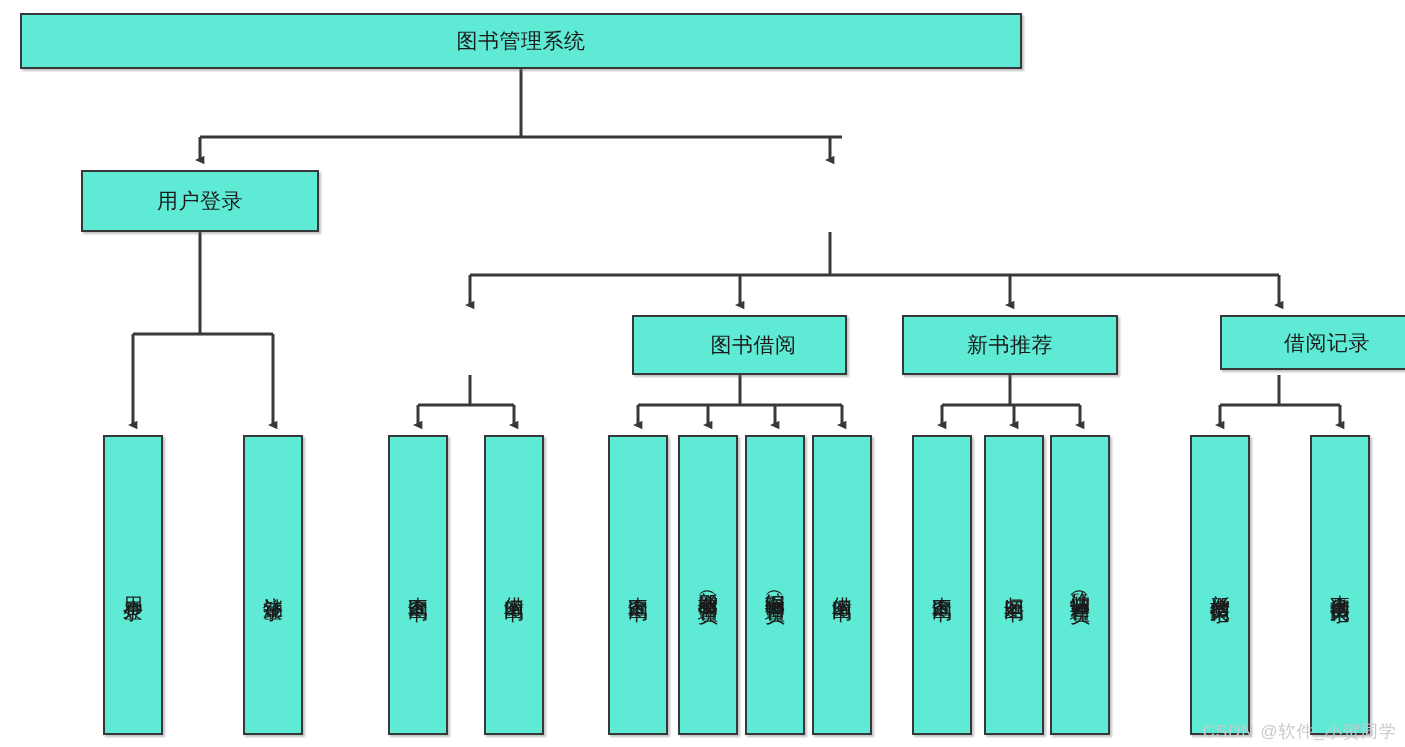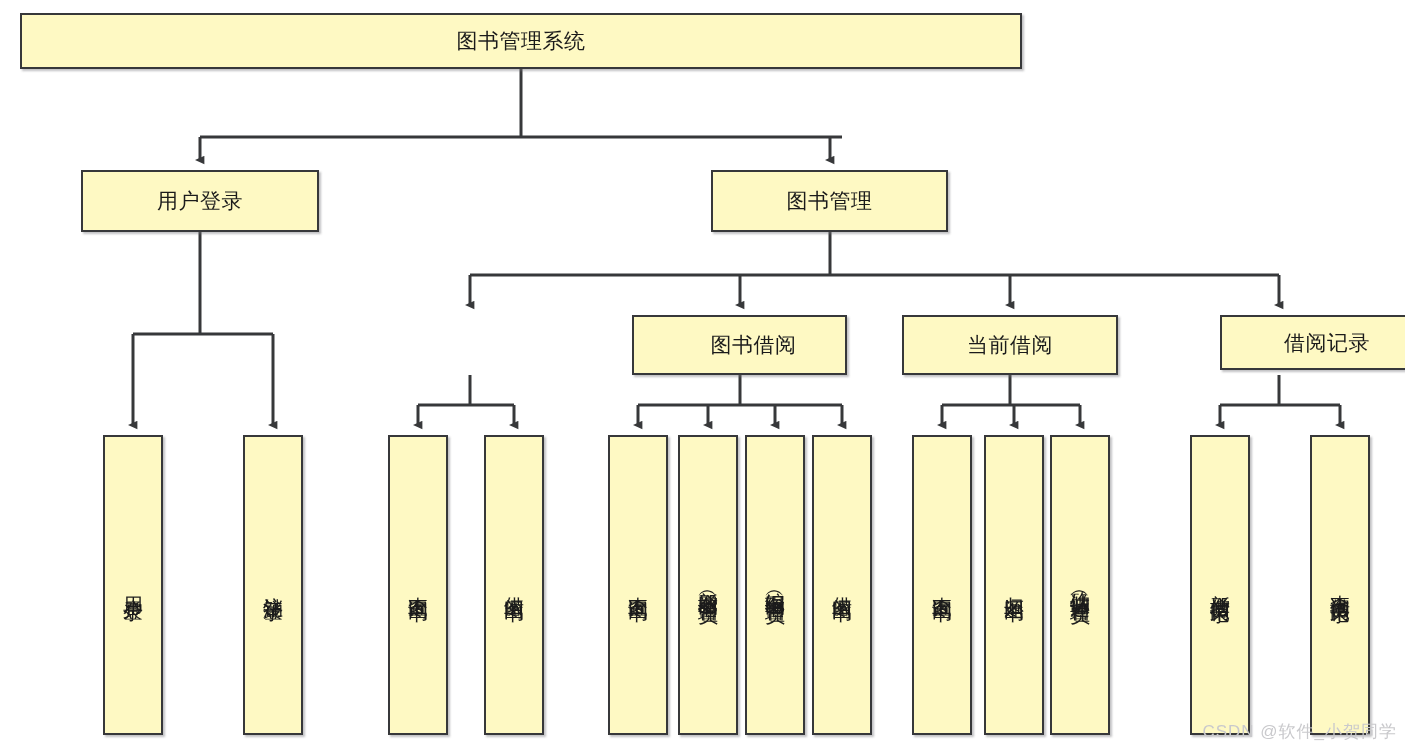--- a/index.html
+++ b/index.html
@@ -21,21 +21,21 @@
     position: absolute;
     left: 0;
     top: 0;
     width: 1405px;
     height: 747px;
     pointer-events: none;
   }
   .node {
     position: absolute;
     box-sizing: border-box;
-    background: #fef9c3;
+    background: #5eead4;
     border: 2px solid #37383a;
     box-shadow: 2px 2px 2px rgba(120,120,125,0.45);
     display: flex;
     align-items: center;
     justify-content: center;
     color: #1b1b1b;
   }
   .node.horiz {
     font-size: 21px;
     letter-spacing: 0.5px;
@@ -118,24 +118,23 @@
       <path d="M1279,375 L1279,405"></path>
       <path d="M1220,405 L1340,405"></path>
       <path d="M1220,405 L1220,425" marker-end="url(#arrow)"></path>
       <path d="M1340,405 L1340,425" marker-end="url(#arrow)"></path>
     </g>
   </svg>
 
   <div class="node horiz" style="left:20px; top:13px; width:1002px; height:56px;">图书管理系统</div>
 
   <div class="node horiz" style="left:81px; top:170px; width:238px; height:62px;">用户登录</div>
-  <div class="node horiz" style="left:711px; top:170px; width:237px; height:62px;">图书管理</div>
 
   <div class="node horiz" style="left:632px; top:315px; width:215px; height:60px;padding-left:28px;">图书借阅</div>
-  <div class="node horiz" style="left:902px; top:315px; width:216px; height:60px;">当前借阅</div>
+  <div class="node horiz" style="left:902px; top:315px; width:216px; height:60px;">新书推荐</div>
   <div class="node horiz" style="left:1220px; top:315px; width:214px; height:55px;">借阅记录</div>
 
   <div class="node vert" style="left:103px; top:435px; width:60px; height:300px;">
     <span class="vtext">用户登录</span>
   </div>
   <div class="node vert" style="left:243px; top:435px; width:60px; height:300px;">
     <span class="vtext">注销登录</span>
   </div>
   <div class="node vert" style="left:388px; top:435px; width:60px; height:300px;">
     <span class="vtext">查询图书</span>

